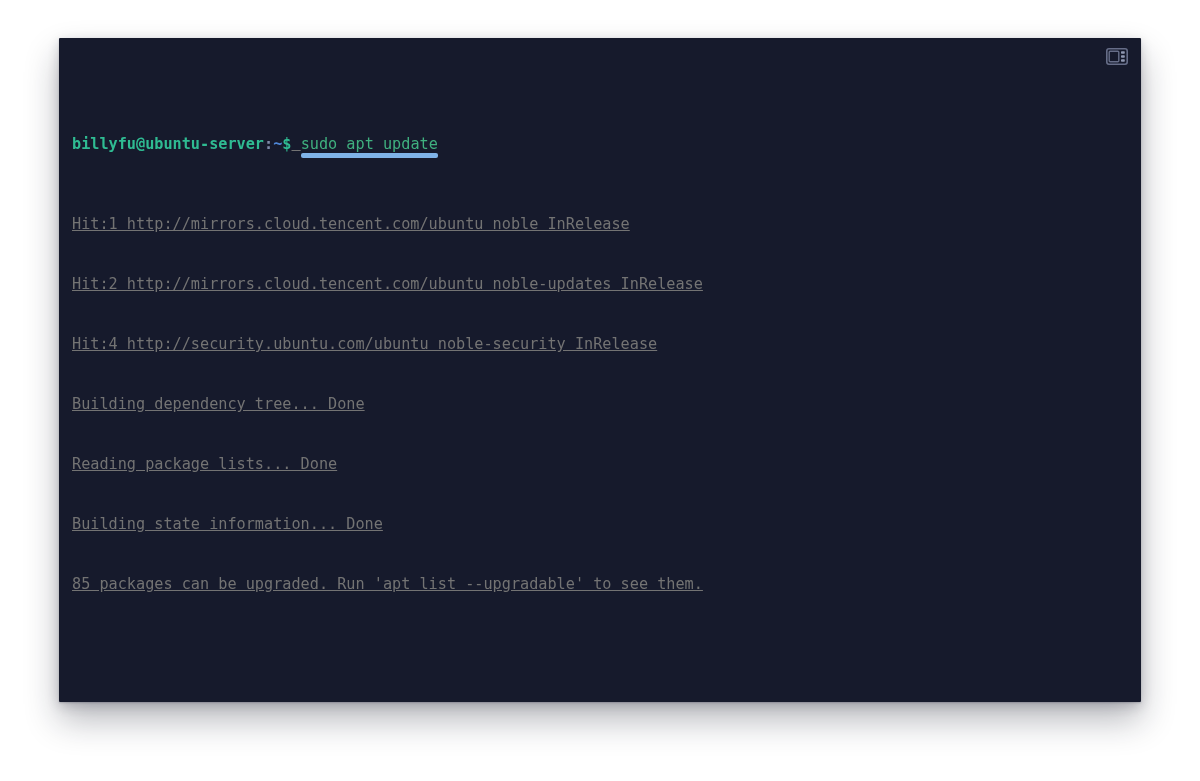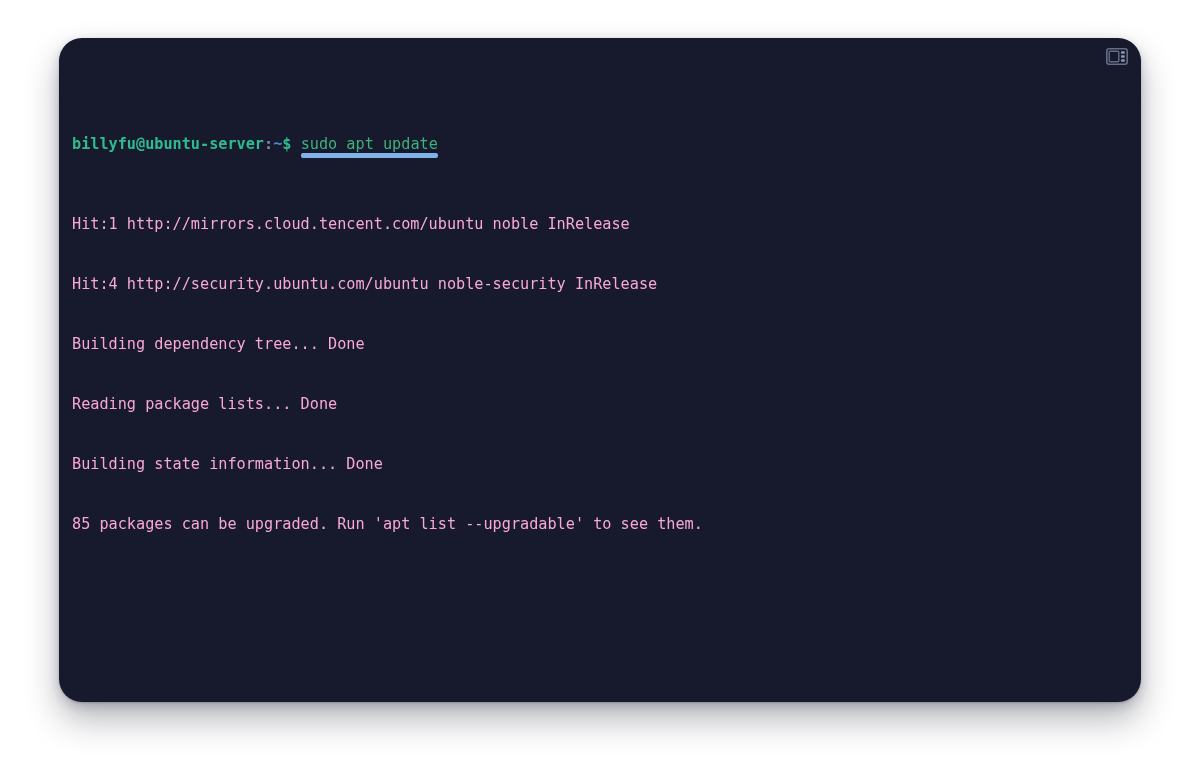--- a/index.html
+++ b/index.html
@@ -19,21 +19,21 @@
     height: 781px;
     background: #ffffff;
   }
   .terminal-window {
     position: absolute;
     left: 59px;
     top: 38px;
     width: 1082px;
     height: 664px;
     background: #161a2c;
-    border-radius: 23px;
+    border-radius: 1px;
     box-shadow:
       0 18px 34px rgba(20, 22, 40, 0.30),
       0 4px 12px rgba(20, 22, 40, 0.18),
       0 1px 2px rgba(20, 22, 40, 0.20);
     overflow: hidden;
   }
   .titlebar {
     position: absolute;
     top: 0;
     left: 0;
@@ -90,21 +90,22 @@
   .cmd-underline {
     position: absolute;
     left: 0;
     right: 0;
     bottom: -4px;
     height: 5px;
     background: #7fb3e8;
     border-radius: 2px;
   }
   .seg-out {
-    color: #f9a8d4;
+    color: #737373;
+    text-decoration: underline;
   }
 </style>
 </head>
 <body>
 
 <div class="page">
   <div class="terminal-window">
 
     <div class="titlebar">
       <svg class="panel-icon" viewBox="0 0 22 17">
@@ -114,20 +115,21 @@
         <rect x="15.0" y="7.2" width="3.8" height="2.6" rx="0.7" fill="#9aa3bd"></rect>
         <rect x="15.0" y="11.2" width="3.8" height="2.6" rx="0.7" fill="#9aa3bd"></rect>
       </svg>
     </div>
 
     <div class="terminal-body">
 
       <div class="line"><span class="seg-user">billyfu@ubuntu-server</span><span class="seg-colon">:</span><span class="seg-path">~</span><span class="seg-dollar">$</span><span class="seg-out"> </span><span class="seg-cmd"><span>sudo apt update</span><span class="cmd-underline"></span></span></div>
 
       <div class="line"><span class="seg-out">Hit:1 http://mirrors.cloud.tencent.com/ubuntu noble InRelease</span></div>
+      <div class="line"><span class="seg-out">Hit:2 http://mirrors.cloud.tencent.com/ubuntu noble-updates InRelease</span></div>
       <div class="line"><span class="seg-out">Hit:4 http://security.ubuntu.com/ubuntu noble-security InRelease</span></div>
       <div class="line"><span class="seg-out">Building dependency tree... Done</span></div>
       <div class="line"><span class="seg-out">Reading package lists... Done</span></div>
       <div class="line"><span class="seg-out">Building state information... Done</span></div>
       <div class="line"><span class="seg-out">85 packages can be upgraded. Run 'apt list --upgradable' to see them.</span></div>
 
       
 
     </div>
   </div>

